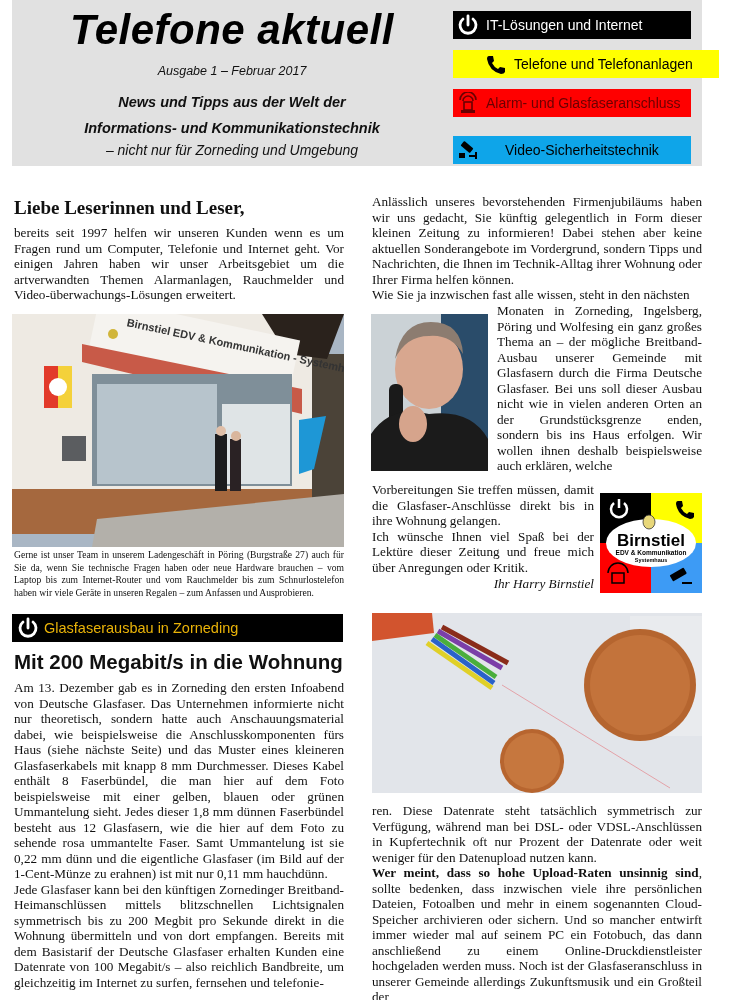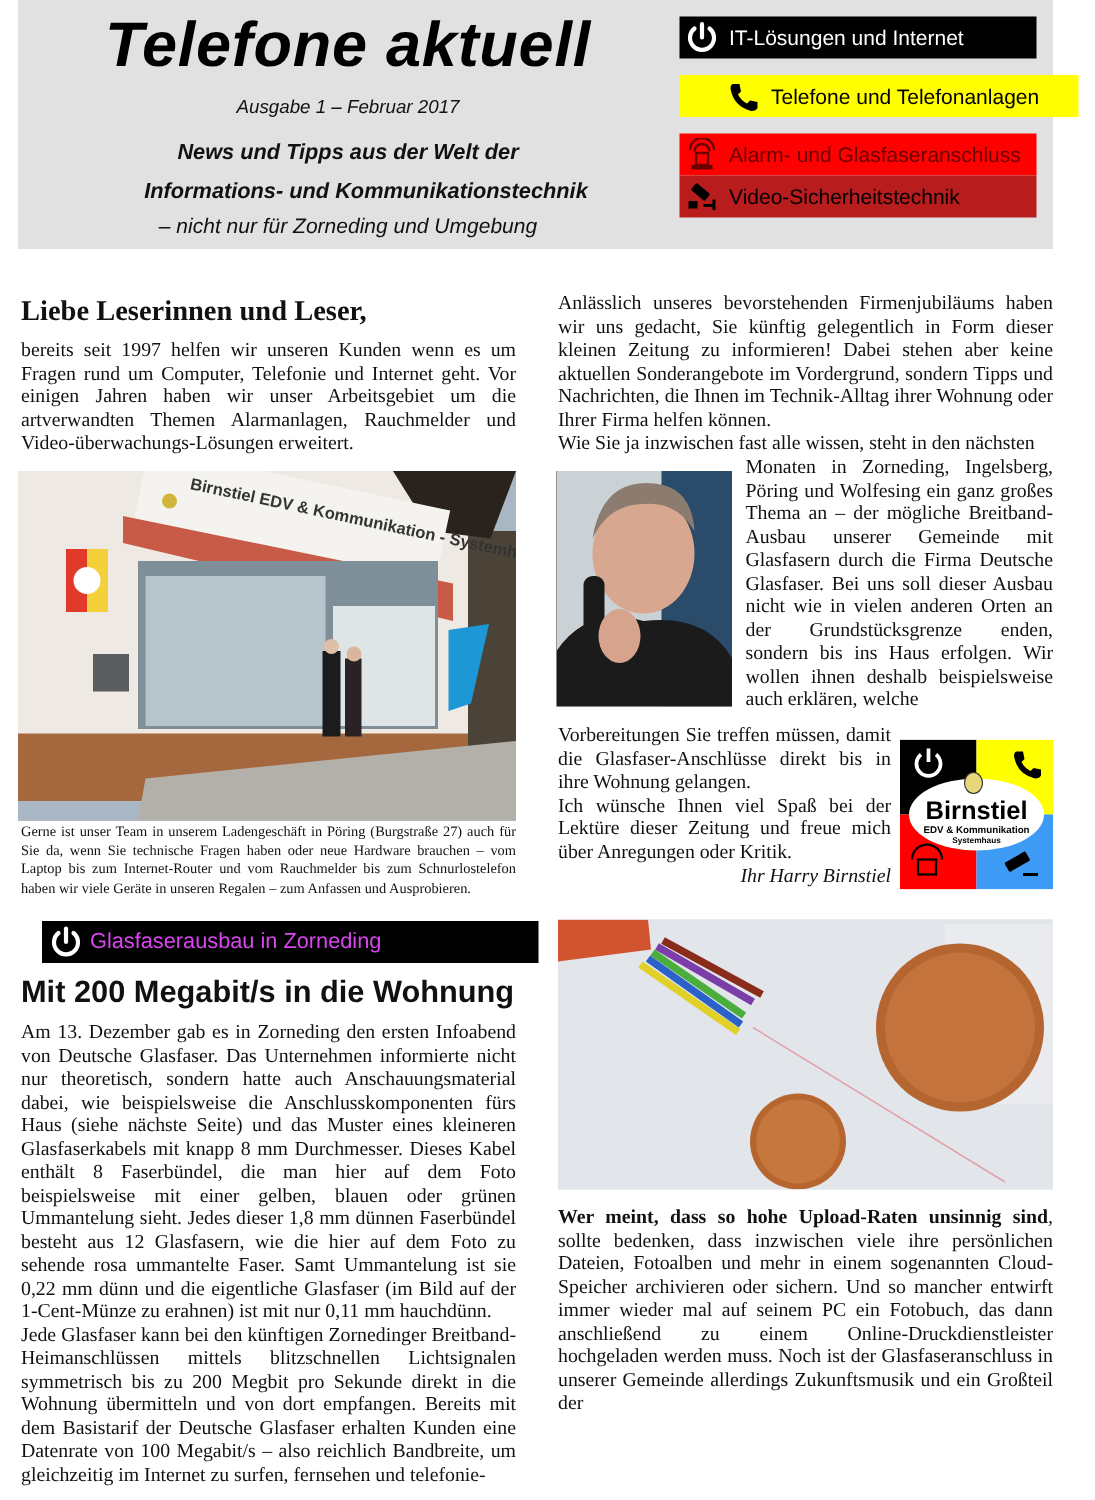--- a/index.html
+++ b/index.html
@@ -2,44 +2,44 @@
 <html><head>
 <meta charset="utf-8">
 <style>
   html, body { margin:0; padding:0; }
   body { width:730px; height:1000px; background:#fff; position:relative; overflow:hidden; font-family:"Liberation Serif", serif; color:#111; }
   .abs { position:absolute; }
   #header { left:12px; top:0; width:690px; height:166px; background:#e1e1e1; }
   #mast-title { left:12px; top:6px; width:440px; text-align:center; font-family:"Liberation Sans", sans-serif; font-weight:bold; font-style:italic; font-size:42px; letter-spacing:0.5px; color:#000; }
   #issue { left:12px; top:64px; width:440px; text-align:center; font-family:"Liberation Sans", sans-serif; font-style:italic; font-size:12.5px; color:#111; }
   #tagline1 { left:12px; top:94px; width:440px; text-align:center; font-family:"Liberation Sans", sans-serif; font-weight:bold; font-style:italic; font-size:14.5px; }
-  #tagline2 { left:12px; top:120px; width:440px; text-align:center; font-family:"Liberation Sans", sans-serif; font-weight:bold; font-style:italic; font-size:14.5px;padding-left:12px; }
+  #tagline2 { left:12px; top:120px; width:440px; text-align:center; font-family:"Liberation Sans", sans-serif; font-weight:bold; font-style:italic; font-size:14.5px; }
   #tagline3 { left:12px; top:142px; width:440px; text-align:center; font-family:"Liberation Sans", sans-serif; font-style:italic; font-size:14px; }
   .cat { left:453px; width:238px; height:28px; display:flex; align-items:center; font-family:"Liberation Sans", sans-serif; font-size:14px; }
   .cat .ic { width:30px; height:28px; display:flex; align-items:center; justify-content:center; }
   .cat .lbl { margin-left:3px; }
   #cat0 { top:11px; background:#000; color:#fff; }
   #cat1 { top:50px; background:#ffff00; color:#000;padding-left:28px; }
   #cat2 { top:89px; background:#ff0000; color:#6a0000; }
-  #cat3 { top:117px; background:#b91c1c; color:#000; }
+  #cat3 { top:136px; background:#0ea5e9; color:#000;gap:19px; }
 
   .body-text { font-size:13.2px; line-height:15.5px; text-align:justify; }
   #greeting { left:14px; top:197px; font-weight:bold; font-size:19px; }
   #intro { left:14px; top:225px; width:330px; }
   #store-photo { left:12px; top:314px; width:332px; height:233px; overflow:hidden; background:#6a7a8a; }
   #store-caption { left:14px; top:549px; width:330px; font-size:9.6px; line-height:12.5px; text-align:justify; }
   #col2-p1 { left:372px; top:194px; width:330px; }
   #col2-p2a { left:372px; top:287px; width:330px; }
   #portrait { left:371px; top:314px; width:117px; height:157px; overflow:hidden; background:#1a1a1a; }
   #col2-p2b { left:497px; top:303px; width:205px; }
   #col2-p3 { left:372px; top:482px; width:222px; }
   #signature { left:372px; top:576px; width:222px; text-align:right; font-style:italic; font-size:13.2px; }
   #logo { left:600px; top:493px; width:102px; height:100px; overflow:hidden; }
 
-  #section-bar { left:28px; top:614px; width:331px; height:28px; background:#000; color:#d946ef; display:flex; align-items:center; font-family:"Liberation Sans", sans-serif; font-size:14.5px; }
+  #section-bar { left:12px; top:614px; width:331px; height:28px; background:#000; color:#eab308; display:flex; align-items:center; font-family:"Liberation Sans", sans-serif; font-size:14.5px; }
   #section-bar .ic { width:32px; display:flex; justify-content:center; }
   #article-title { left:14px; top:650px; font-family:"Liberation Sans", sans-serif; font-weight:bold; font-size:20.5px; }
   #article-col1 { left:14px; top:680px; width:330px; }
   #fiber-photo { left:372px; top:613px; width:330px; height:180px; overflow:hidden; background:#d9dce0; }
   #article-col2 { left:372px; top:803px; width:330px; }
   .pb { display:block; }
   b { font-weight:bold; }
 </style>
 </head>
 <body>
@@ -189,14 +189,15 @@
     <line x1="70" y1="14" x2="136" y2="50" stroke="#8a2c1a" stroke-width="5"></line>
     <line x1="130" y1="72" x2="298" y2="175" stroke="#e3a2a8" stroke-width="1"></line>
     <rect x="258" y="3" width="72" height="120" fill="#e9ebee"></rect>
     <circle cx="268" cy="72" r="56" fill="#b5652f"></circle>
     <circle cx="268" cy="72" r="50" fill="#c3733b"></circle>
     <circle cx="160" cy="148" r="32" fill="#b7652f"></circle>
     <circle cx="160" cy="148" r="28" fill="#c6773e"></circle>
   </svg>
 </div>
 <div id="article-col2" class="abs body-text">
+  <span class="pb">ren. Diese Datenrate steht tatsächlich symmetrisch zur Verfügung, während man bei DSL- oder VDSL-Anschlüssen in Kupfertechnik oft nur  Prozent der Datenrate oder weit weniger für den Datenupload nutzen kann.</span>
   <span class="pb"><b>Wer meint, dass so hohe Upload-Raten unsinnig sind</b><span>, sollte bedenken, dass inzwischen viele ihre persönlichen Dateien, Fotoalben und mehr in einem sogenannten Cloud-Speicher archivieren oder sichern. Und so mancher entwirft immer wieder mal auf seinem PC ein Fotobuch, das dann anschließend zu einem Online-Druckdienstleister hochgeladen werden muss. Noch ist der Glasfaseranschluss in unserer Gemeinde allerdings Zukunftsmusik und ein Großteil der</span></span>
 </div>
 
 </body></html>

